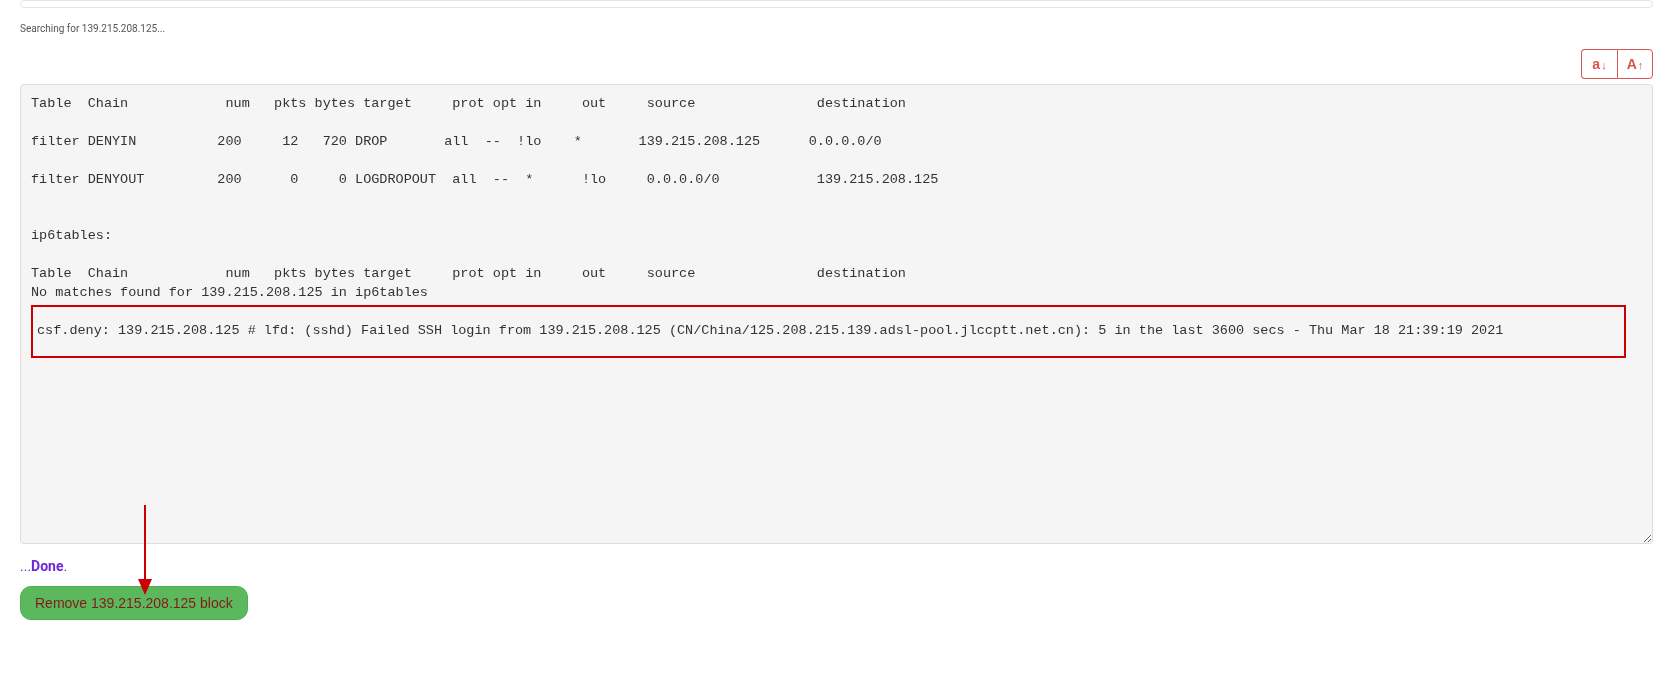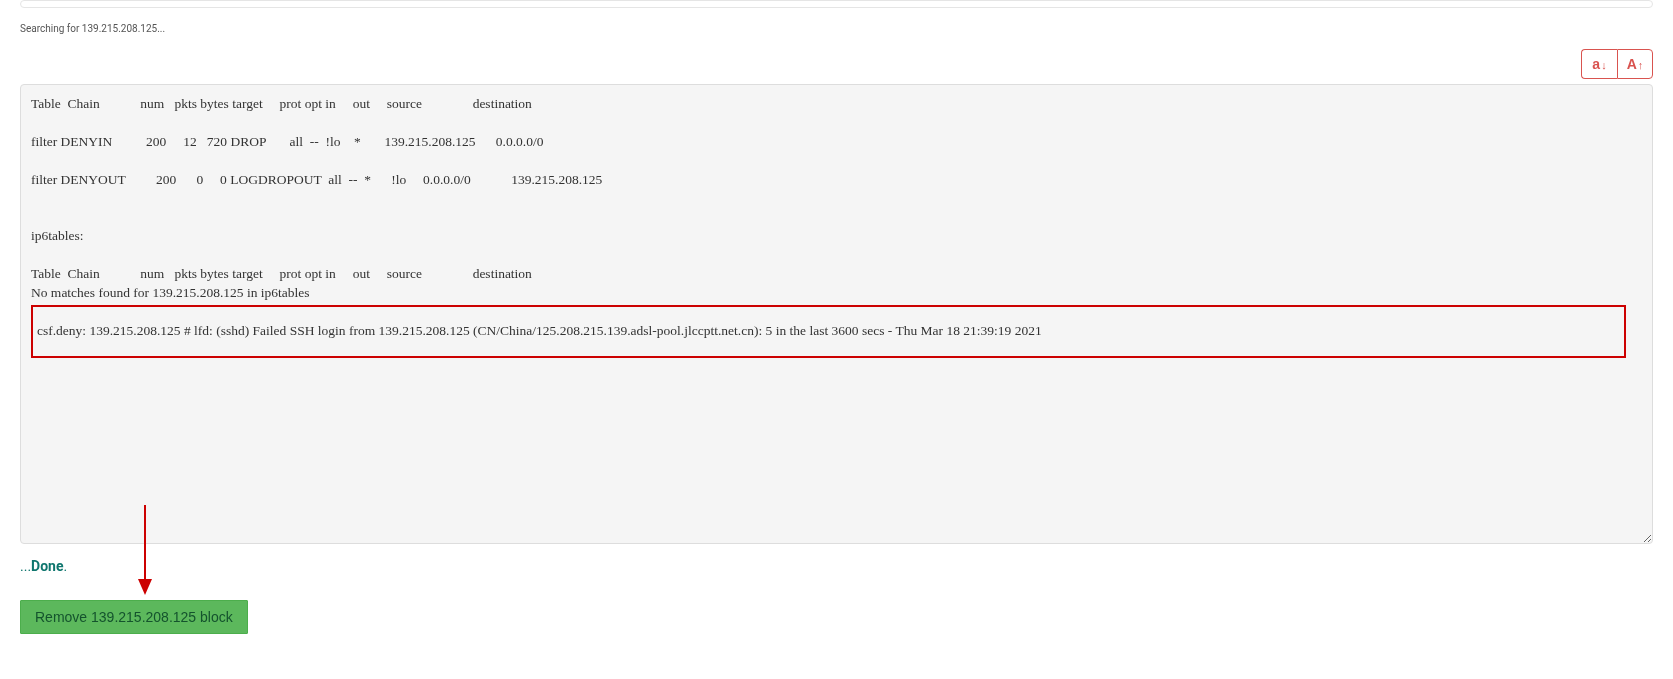--- a/index.html
+++ b/index.html
@@ -44,51 +44,51 @@
     .font-btn:last-child { border-radius: 0 4px 4px 0; }
     .arrow-up::after { content: "↑"; font-size: 11px; margin-left:1px; }
     .arrow-down::after { content: "↓"; font-size: 11px; margin-left:1px; }
     .clearfix::after { content: ""; display: table; clear: both; }
     .terminal {
       clear: both;
       background: #f5f5f5;
       border: 1px solid #ddd;
       border-radius: 4px;
       padding: 10px;
-      font-family: Liberation Serif, serif;
+      font-family: Liberation Mono, monospace;
       font-size: 13.5px;
       white-space: pre;
       color: #333;
       line-height: 1.4;
       height: 460px;
       overflow: auto;
       position: relative;
       resize: both;
     }
     .terminal .highlight-row {
       border: 2px solid #c00;
       padding: 15px 4px;
       margin: 2px 0;
       display: inline-block;
       min-width: 99%;
     }
     .done-line {
       margin-top: 14px;
-      margin-bottom: 26px;
-      color: #0f766e;
+      margin-bottom: 12px;
+      color: #6d28d9;
     }
     .done-line .dots { font-weight: normal; }
     .done-line b { font-weight: bold; }
     .remove-btn {
       display: inline-block;
       padding: 8px 14px;
       background: #5cb85c;
-      color: #14532d;
+      color: #7f1d1d;
       border: 1px solid #4cae4c;
-      border-radius: 1px;
+      border-radius: 11px;
       font-size: 14px;
       cursor: pointer;
     }
     .page-wrap { position: relative; }
     svg.arrow-svg { position:absolute; left: 105px; top: 505px; width: 40px; height: 100px; overflow: visible; pointer-events:none; }
   </style>
 </head>
 <body>
 
 <div class="page-wrap">

